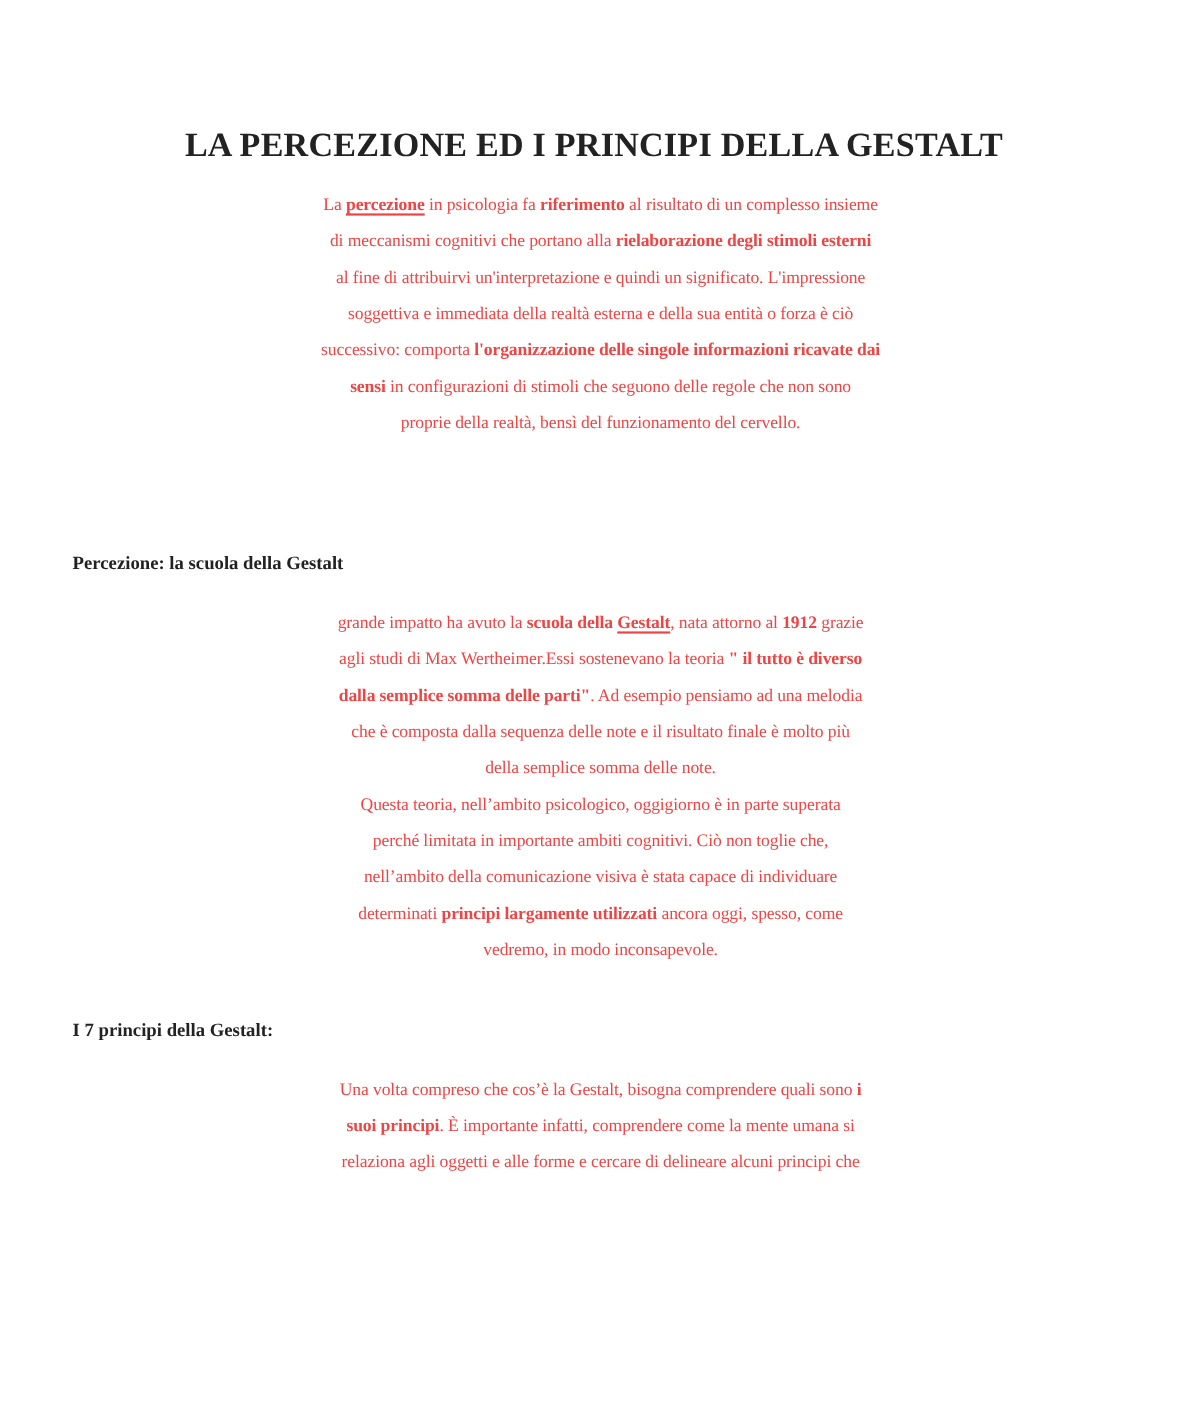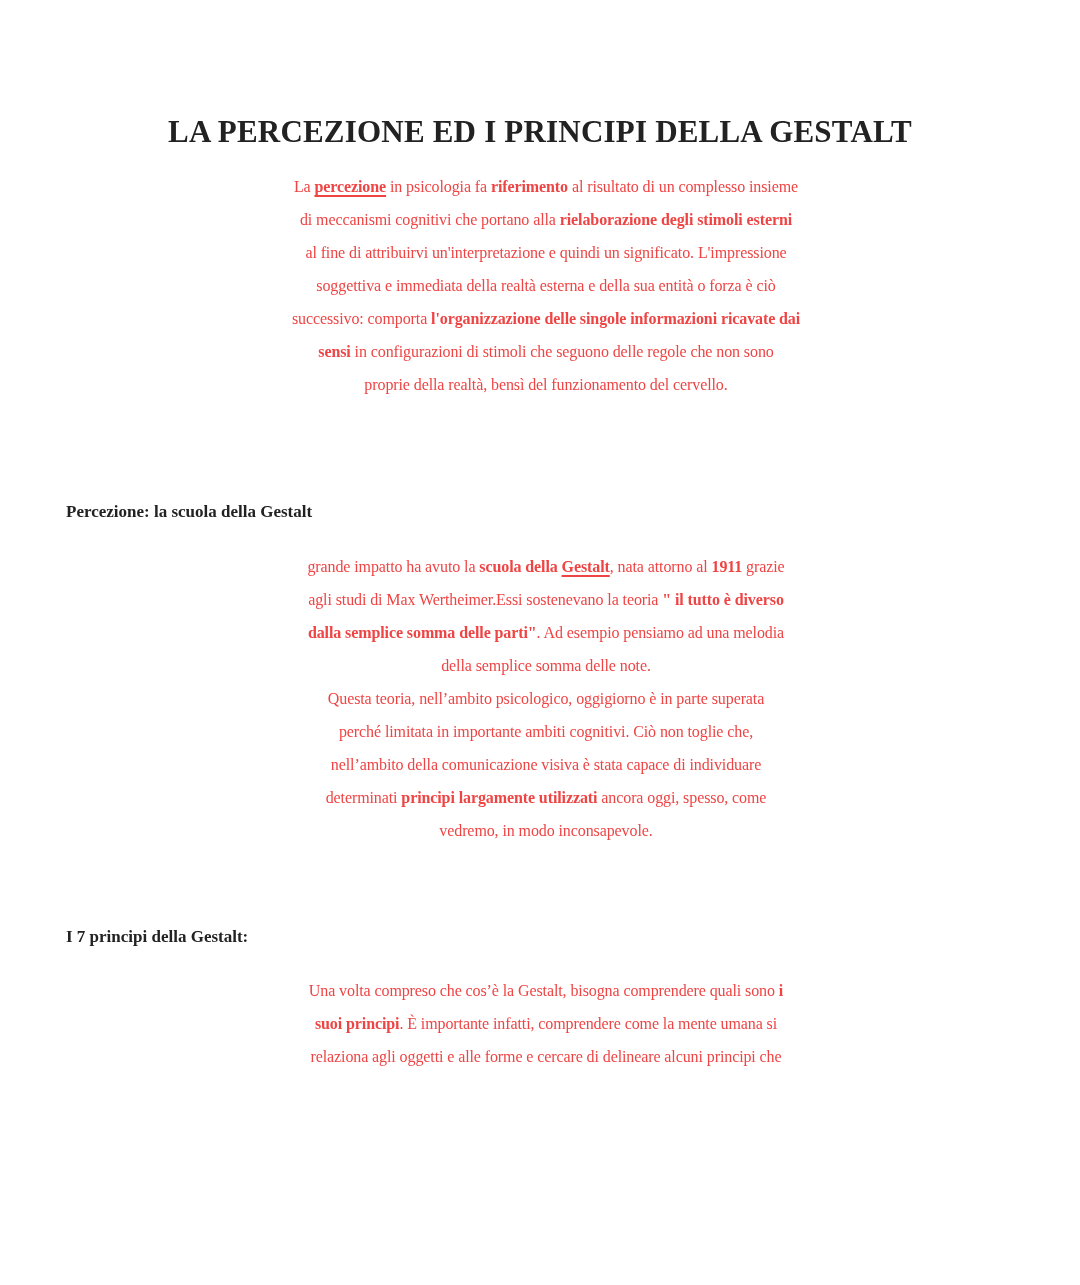--- a/index.html
+++ b/index.html
@@ -73,23 +73,24 @@
       <span class="line"><span>al fine di attribuirvi un'interpretazione e quindi un significato. L'impressione</span></span>
       <span class="line"><span>soggettiva e immediata della realtà esterna e della sua entità o forza è ciò</span></span>
       <span class="line"><span>successivo: comporta </span><span class="b">l'organizzazione delle singole informazioni ricavate dai</span></span>
       <span class="line"><span class="b">sensi</span><span> in configurazioni di stimoli che seguono delle regole che non sono</span></span>
       <span class="line"><span>proprie della realtà, bensì del funzionamento del cervello.</span></span>
     </div>
 
   <h2 class="heading" style="top:502px;">Percezione: la scuola della Gestalt</h2>
 
   <div class="block" style="top:550px;">
-      <span class="line"><span>grande impatto ha avuto la </span><span class="b">scuola della </span><span class="b u">Gestalt</span><span>, nata attorno al </span><span class="b">1911</span><span> grazie</span></span>
+      <span class="line"><span>grande impatto ha avuto la </span><span class="b">scuola della </span><span class="b u">Gestalt</span><span>, nata attorno al </span><span class="b">1912</span><span> grazie</span></span>
       <span class="line"><span>agli studi di Max Wertheimer.Essi sostenevano la teoria </span><span class="b">" il tutto è diverso</span></span>
       <span class="line"><span class="b">dalla semplice somma delle parti"</span><span>. Ad esempio pensiamo ad una melodia</span></span>
+      <span class="line"><span>che è composta dalla sequenza delle note e il risultato finale è molto più</span></span>
       <span class="line"><span>della semplice somma delle note.</span></span>
       <span class="line"><span>Questa teoria, nell’ambito psicologico, oggigiorno è in parte superata</span></span>
       <span class="line"><span>perché limitata in importante ambiti cognitivi. Ciò non toglie che,</span></span>
       <span class="line"><span>nell’ambito della comunicazione visiva è stata capace di individuare</span></span>
       <span class="line"><span>determinati </span><span class="b">principi largamente utilizzati</span><span> ancora oggi, spesso, come</span></span>
       <span class="line"><span>vedremo, in modo inconsapevole.</span></span>
     </div>
 
   <h2 class="heading" style="top:927px;">I 7 principi della Gestalt:</h2>
 

